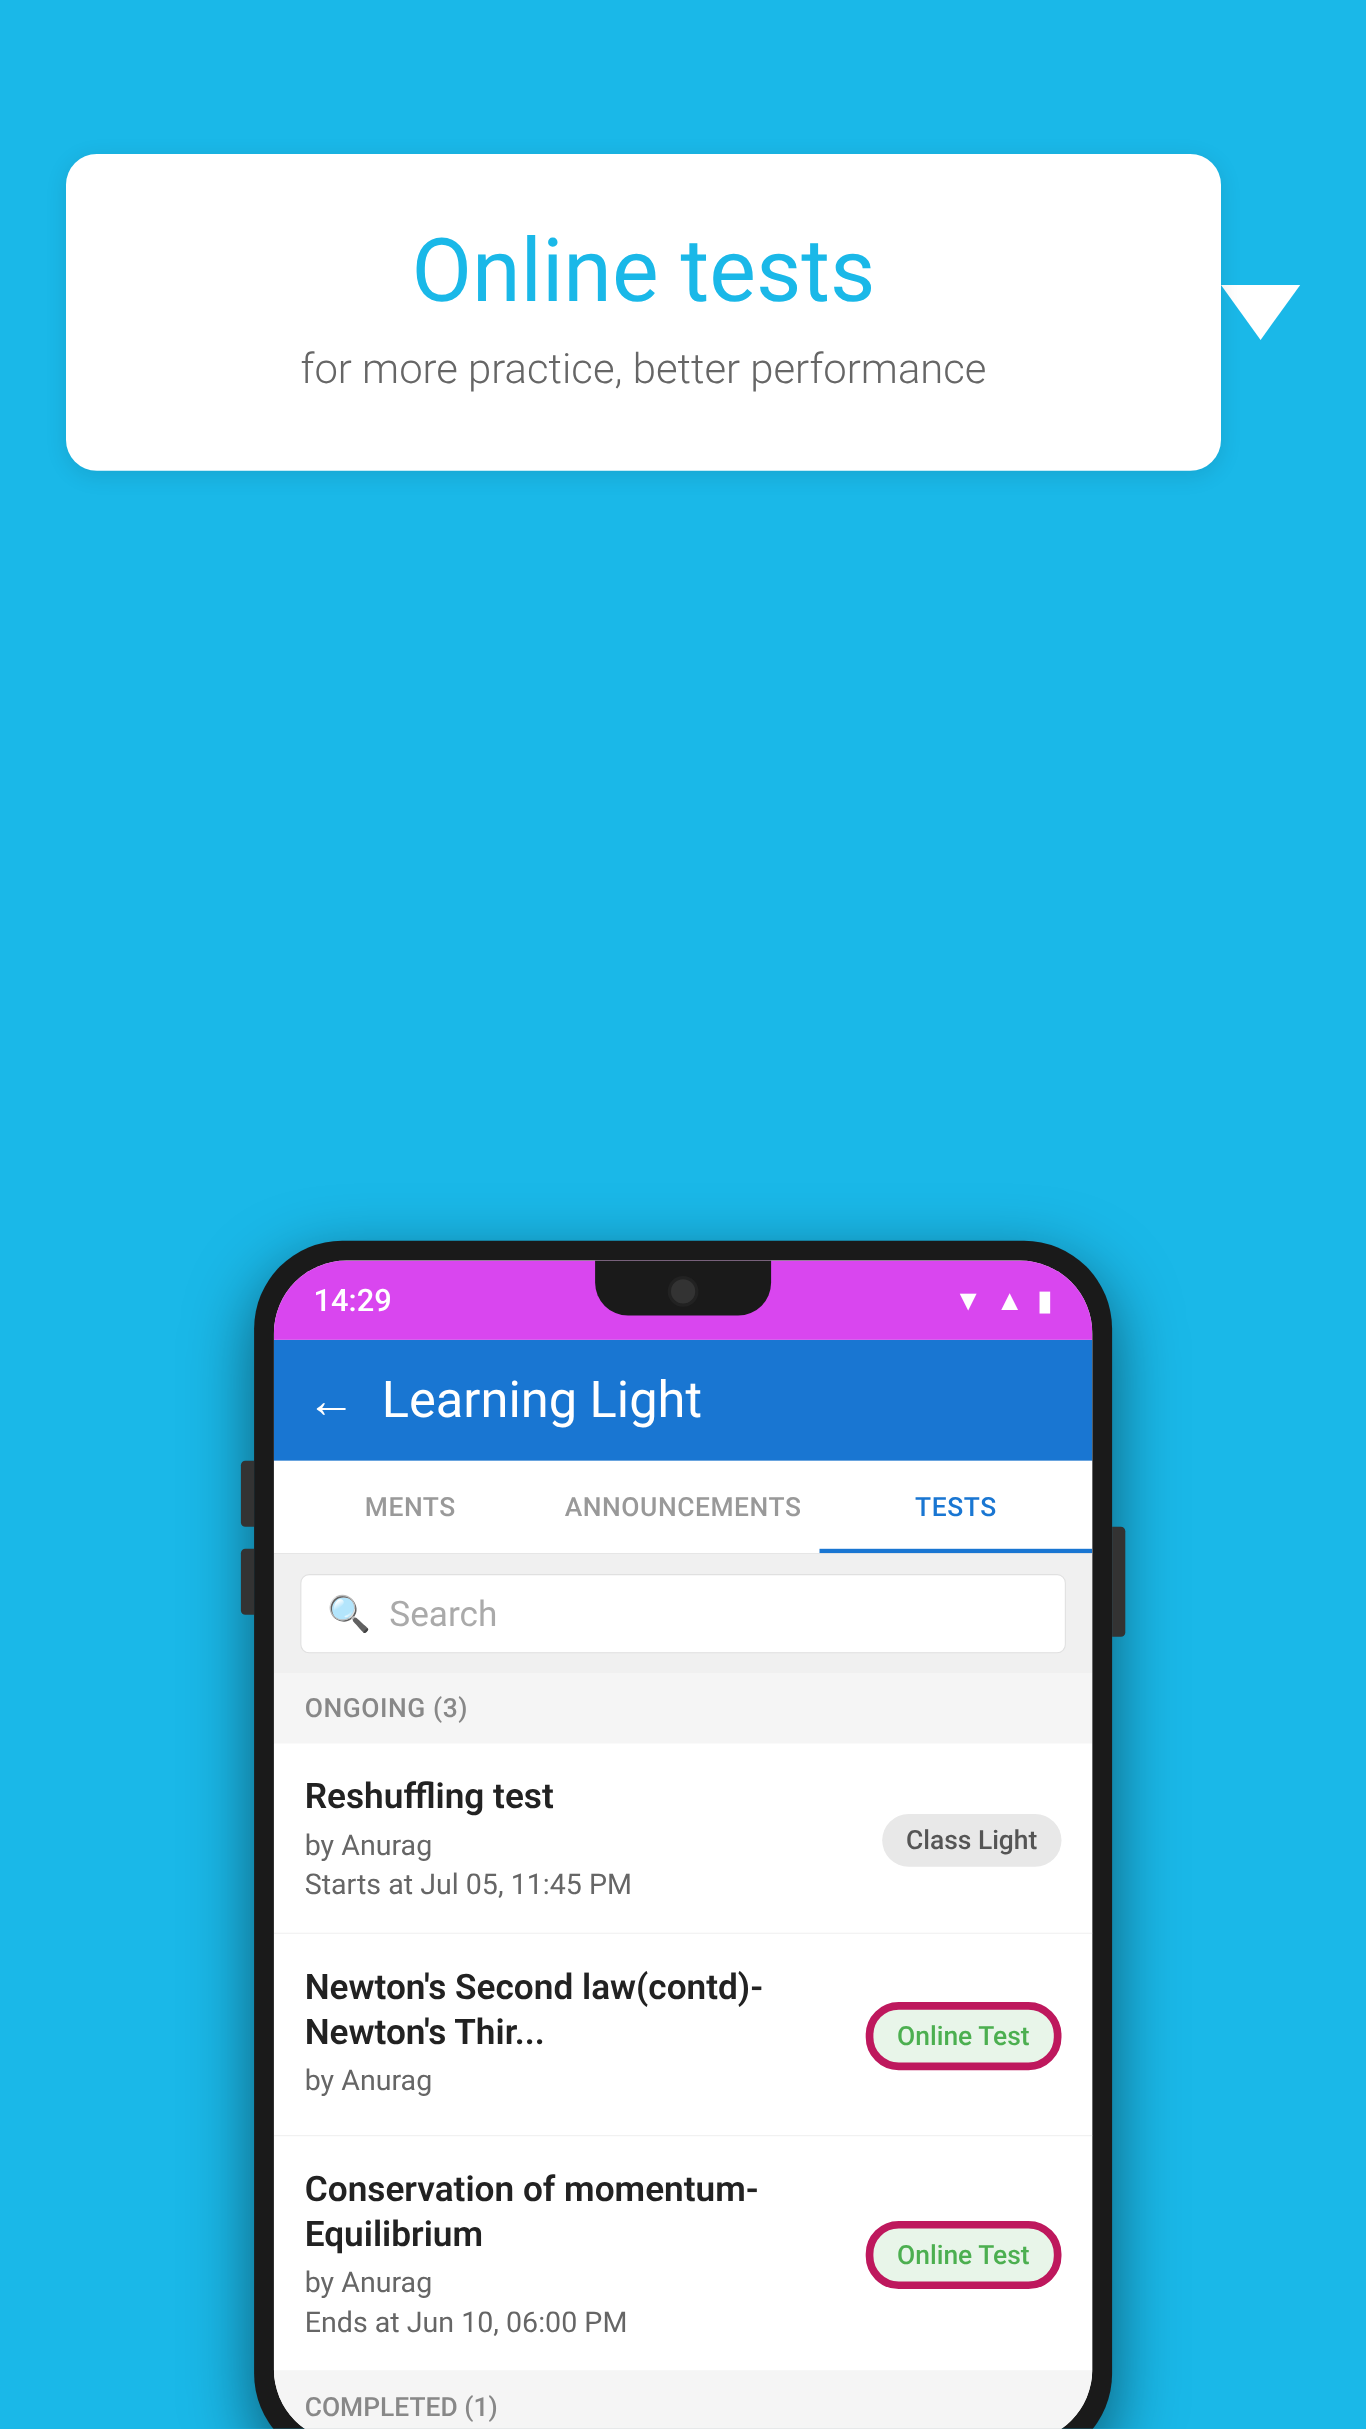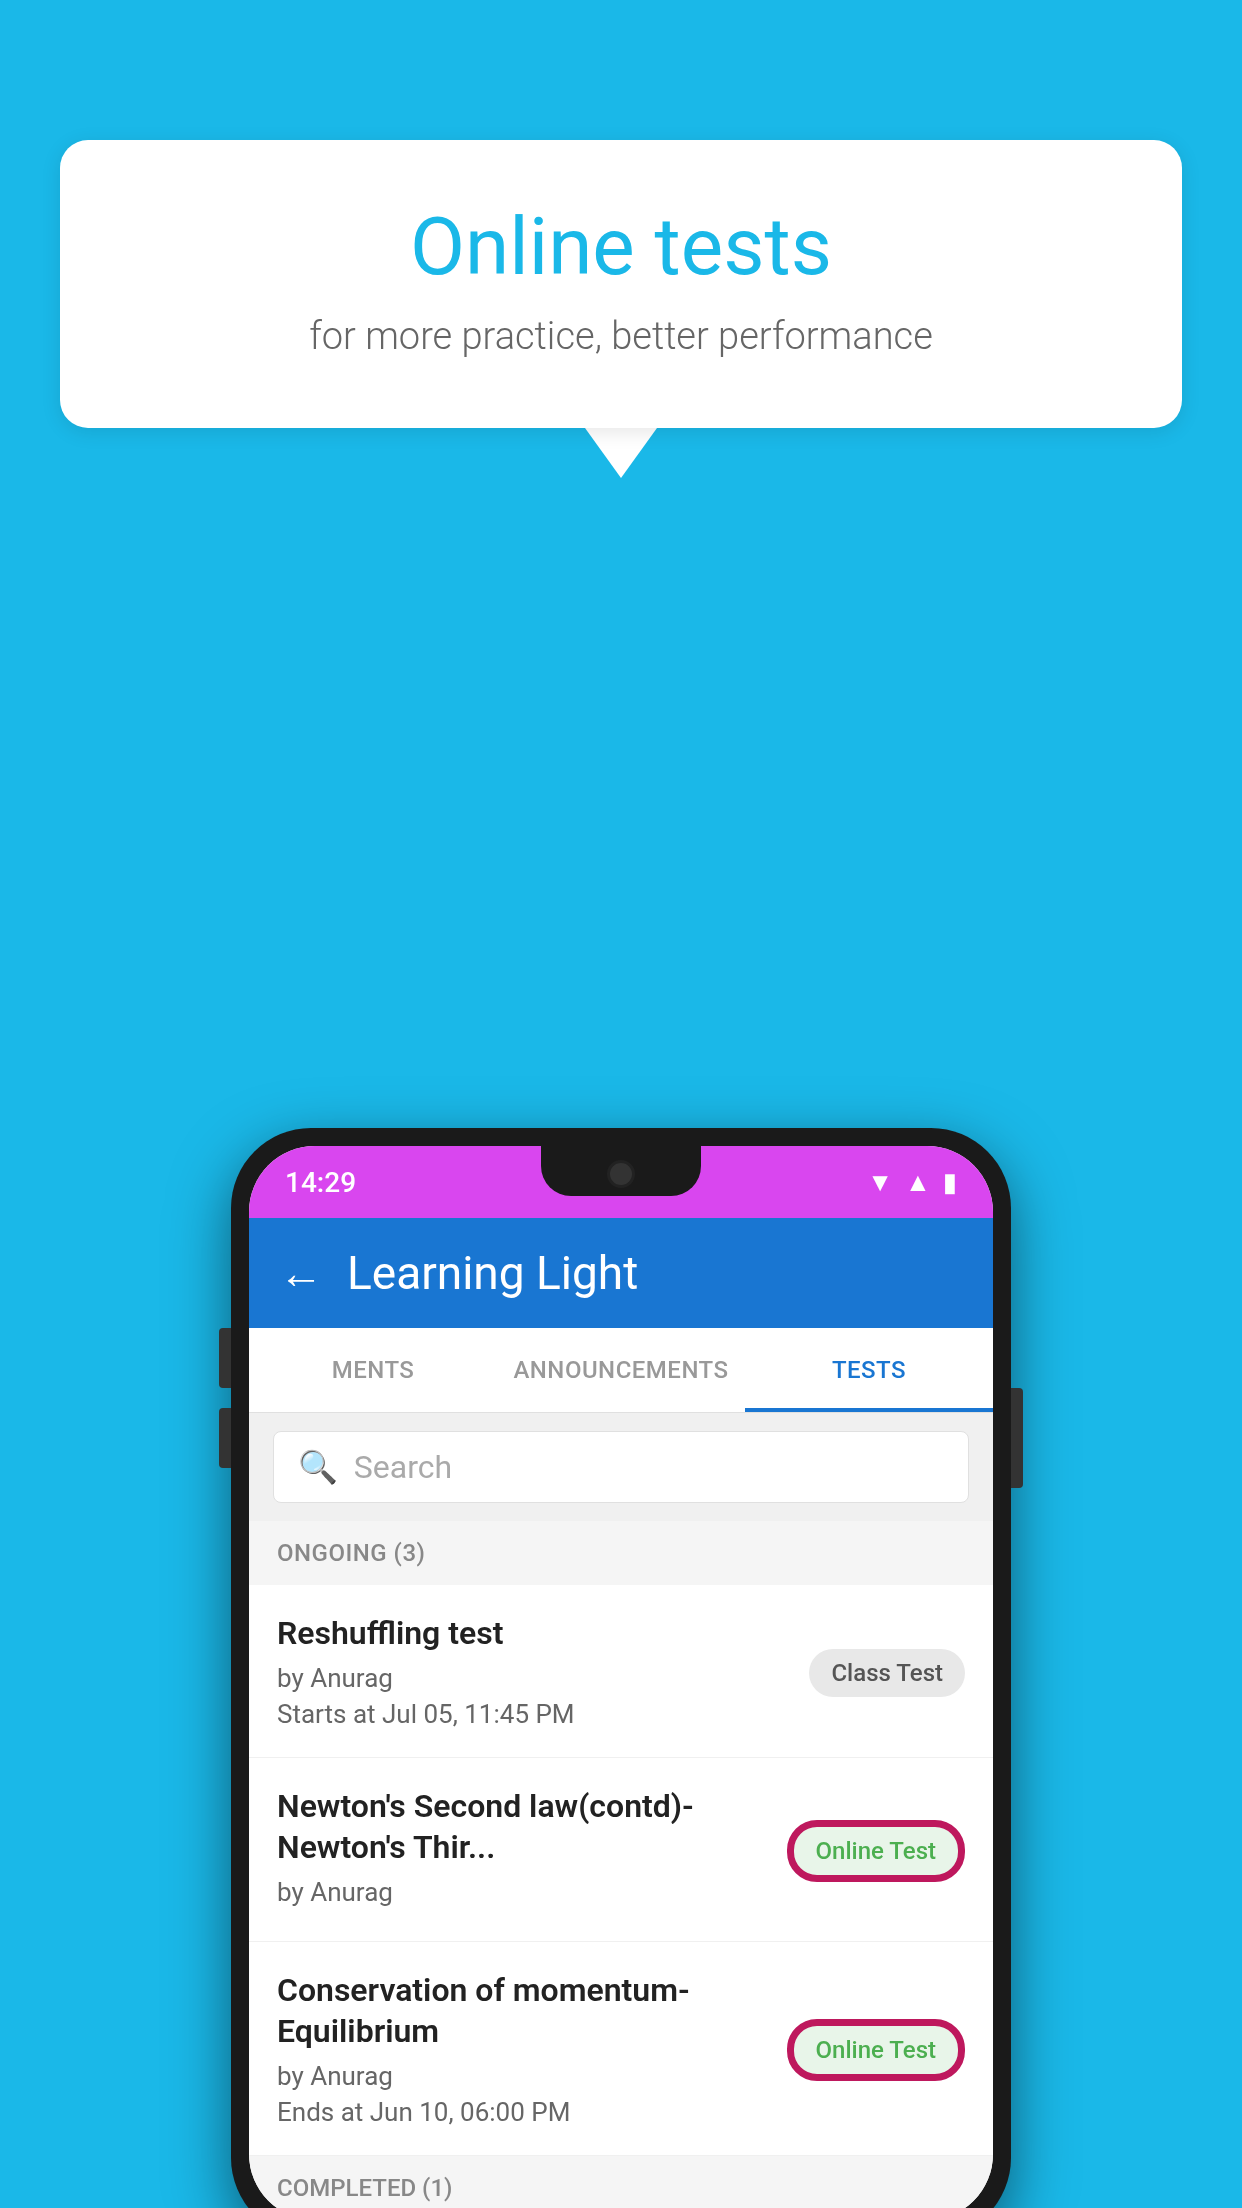--- a/index.html
+++ b/index.html
@@ -14,21 +14,21 @@
       position: relative;
     }
 
     
     .speech-bubble-container {
       position: absolute;
       top: 140px;
       left: 60px;
       right: 60px;
       display: flex;
-      flex-direction: column;
+      flex-direction: row;
       align-items: center;
     }
 
     .speech-bubble {
       background: white;
       border-radius: 28px;
       padding: 60px 80px 70px;
       width: 100%;
       box-shadow: 0 4px 20px rgba(0,0,0,0.1);
       position: relative;
@@ -378,21 +378,21 @@
       <div class="section-header">ONGOING (3)</div>
 
       <div class="test-list">
 
         <div class="test-item">
           <div class="test-info">
             <div class="test-title">Reshuffling test</div>
             <div class="test-author">by Anurag</div>
             <div class="test-date">Starts at  Jul 05, 11:45 PM</div>
           </div>
-          <span class="test-badge badge-class">Class Test</span>
+          <span class="test-badge badge-class">Class Light</span>
         </div>
 
         <div class="test-item">
           <div class="test-info">
             <div class="test-title">Newton's Second law(contd)-Newton's Thir...</div>
             <div class="test-author">by Anurag</div>
           </div>
           <span class="test-badge badge-online">Online Test</span>
         </div>
 

